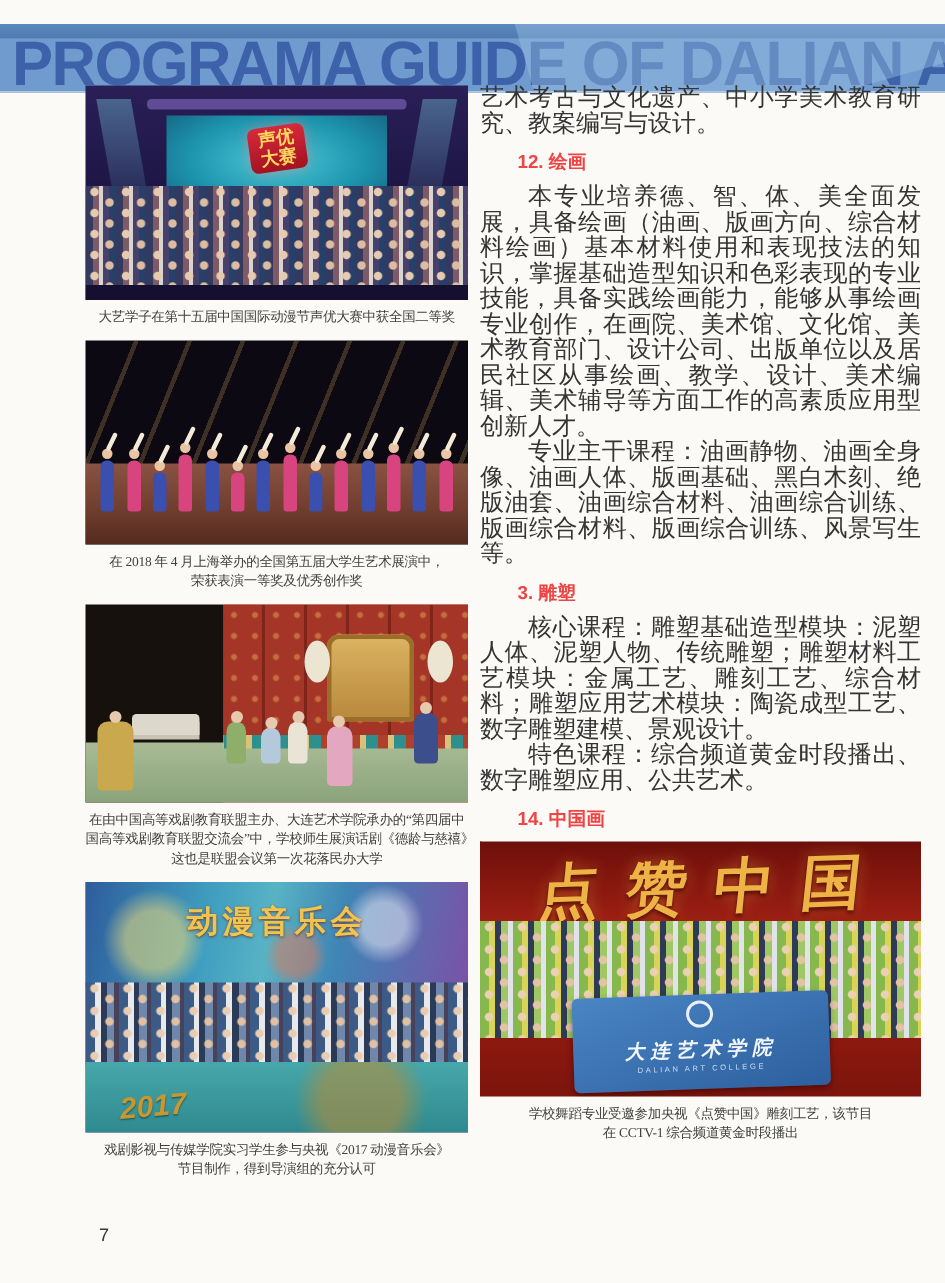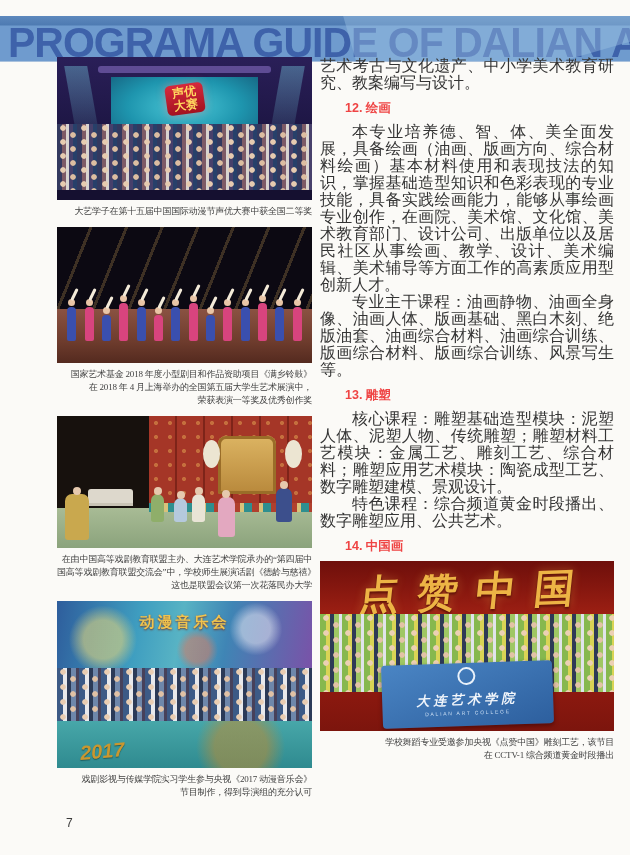--- a/index.html
+++ b/index.html
@@ -24,21 +24,21 @@
     font-weight:bold;font-size:41px;letter-spacing:-1px;
     color:#3a5ea7;opacity:.92;transform:scaleY(1.02);transform-origin:left top;
   }
   
   .content{position:absolute;left:57px;top:57px;width:557px;display:flex;gap:8px;}
   .col-left{width:255px;}
   .col-right{width:294px;}
   .pagenum{position:absolute;left:66px;top:816px;font-size:12px;color:#3a3a3a;}
 
   
-  .cap{margin:5px 0 9px;text-align:right;color:#3f3f3f;
+  .cap{margin:5px 0 9px;text-align:center;color:#3f3f3f;
        font-family:"Liberation Serif","DejaVu Serif",serif;
        font-size:9px;line-height:13px;letter-spacing:-.2px;}
   .cap div{white-space:nowrap;}
 
   
   .body-p{margin:0;font-size:16px;line-height:17px;text-align:justify;
           text-indent:2em;color:#343434;}
   .no-indent{text-indent:0;}
   .sec-h{margin:9px 0 6px;font-size:12.5px;font-weight:bold;color:#ef4444;
          text-indent:2em;}
@@ -116,21 +116,21 @@
 
   
   .p4{height:167px;background:#24435f;}
   .p4-mural{position:absolute;top:0;left:0;right:0;height:42%;
     background:
       radial-gradient(circle at 18% 55%,rgba(240,220,120,.55) 0 9%,rgba(0,0,0,0) 16%),
       radial-gradient(circle at 78% 40%,rgba(245,245,250,.5) 0 7%,rgba(0,0,0,0) 13%),
       radial-gradient(circle at 55% 70%,rgba(230,120,90,.5) 0 8%,rgba(0,0,0,0) 14%),
       linear-gradient(100deg,#2e5d9c 0%,#3f9ec0 32%,#58b3c4 48%,#3f85b5 66%,#7a52a8 100%);}
   .p4-title{position:absolute;top:7%;left:0;right:0;text-align:center;font-weight:bold;
-    font-size:15px;letter-spacing:3px;color:#f0c44e;text-shadow:0 1px 2px rgba(120,40,20,.85);}
+    font-size:21px;letter-spacing:3px;color:#f0c44e;text-shadow:0 1px 2px rgba(120,40,20,.85);}
   .p4 .crowd{top:40%;height:33%;
     background-image:
       radial-gradient(circle at 6px 4px,#e9cdb2 2.4px,rgba(0,0,0,0) 3.2px),
       radial-gradient(circle at 16px 11px,#e0c1a5 2.4px,rgba(0,0,0,0) 3.2px),
       repeating-linear-gradient(90deg,#3c5a86 0 6px,#e8e9ec 6px 10px,#2b3a57 10px 14px,#6e87ab 14px 19px,#47415a 19px 22px);
     background-size:22px 15px,22px 15px,auto;}
   .p4-floor{position:absolute;bottom:0;left:0;right:0;height:28%;
     background:
       radial-gradient(circle at 72% 55%,rgba(190,140,50,.55) 0 14%,rgba(0,0,0,0) 24%),
       linear-gradient(180deg,#47a7a9 0,#2f8a8f 100%);}
@@ -200,21 +200,20 @@
           <i class="dancer"></i>
         <i class="dancer"></i>
           <i class="dancer"></i>
           <i class="dancer"></i>
           <i class="dancer"></i>
         <i class="dancer"></i>
           <i class="dancer"></i>
       </div>
     </div>
     <div class="cap">
-      <div>国家艺术基金 2018 年度小型剧目和作品资助项目《满乡铃鼓》</div>
       <div>在 2018 年 4 月上海举办的全国第五届大学生艺术展演中，</div>
       <div>荣获表演一等奖及优秀创作奖</div>
     </div>
 
     <div class="photo p3">
       <i class="p3-panels"></i>
       <i class="p3-throne"></i>
       <i class="p3-fan l"></i>
       <i class="p3-fan r"></i>
       <i class="p3-floor"></i>
@@ -248,21 +247,21 @@
   </div>
 
   <div class="col-right">
 
     <p class="body-p no-indent">艺术考古与文化遗产、中小学美术教育研究、教案编写与设计。</p>
 
     <h3 class="sec-h">12. 绘画</h3>
     <p class="body-p">本专业培养德、智、体、美全面发展，具备绘画（油画、版画方向、综合材料绘画）基本材料使用和表现技法的知识，掌握基础造型知识和色彩表现的专业技能，具备实践绘画能力，能够从事绘画专业创作，在画院、美术馆、文化馆、美术教育部门、设计公司、出版单位以及居民社区从事绘画、教学、设计、美术编辑、美术辅导等方面工作的高素质应用型创新人才。</p>
     <p class="body-p">专业主干课程：油画静物、油画全身像、油画人体、版画基础、黑白木刻、绝版油套、油画综合材料、油画综合训练、版画综合材料、版画综合训练、风景写生等。</p>
 
-    <h3 class="sec-h">13. 雕塑</h3>
+    <h3 class="sec-h">3. 雕塑</h3>
     <p class="body-p">核心课程：雕塑基础造型模块：泥塑人体、泥塑人物、传统雕塑；雕塑材料工艺模块：金属工艺、雕刻工艺、综合材料；雕塑应用艺术模块：陶瓷成型工艺、数字雕塑建模、景观设计。</p>
     <p class="body-p">特色课程：综合频道黄金时段播出、数字雕塑应用、公共艺术。</p>
 
     <h3 class="sec-h">14. 中国画</h3>
 
     <div class="photo p5" style="margin-top:4px;">
       <div class="p5-calli">点赞中国</div>
       <i class="crowd"></i>
       <div class="p5-flag">
         <i class="p5-emblem"></i>

